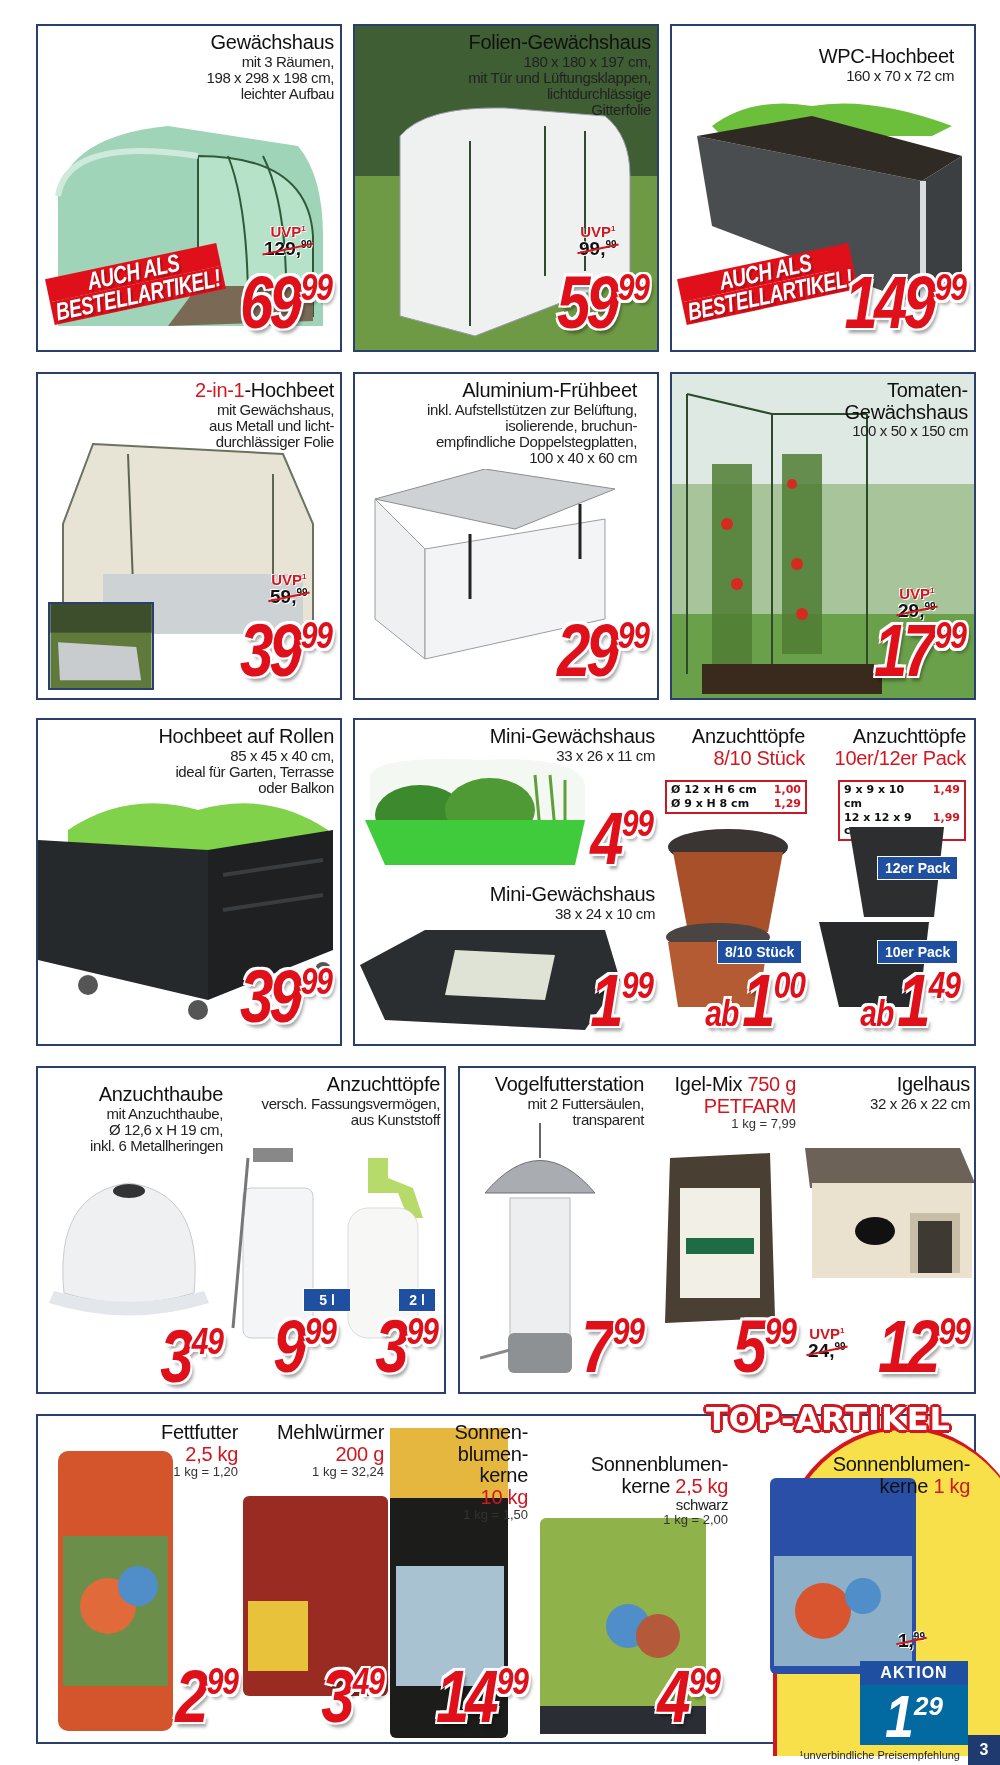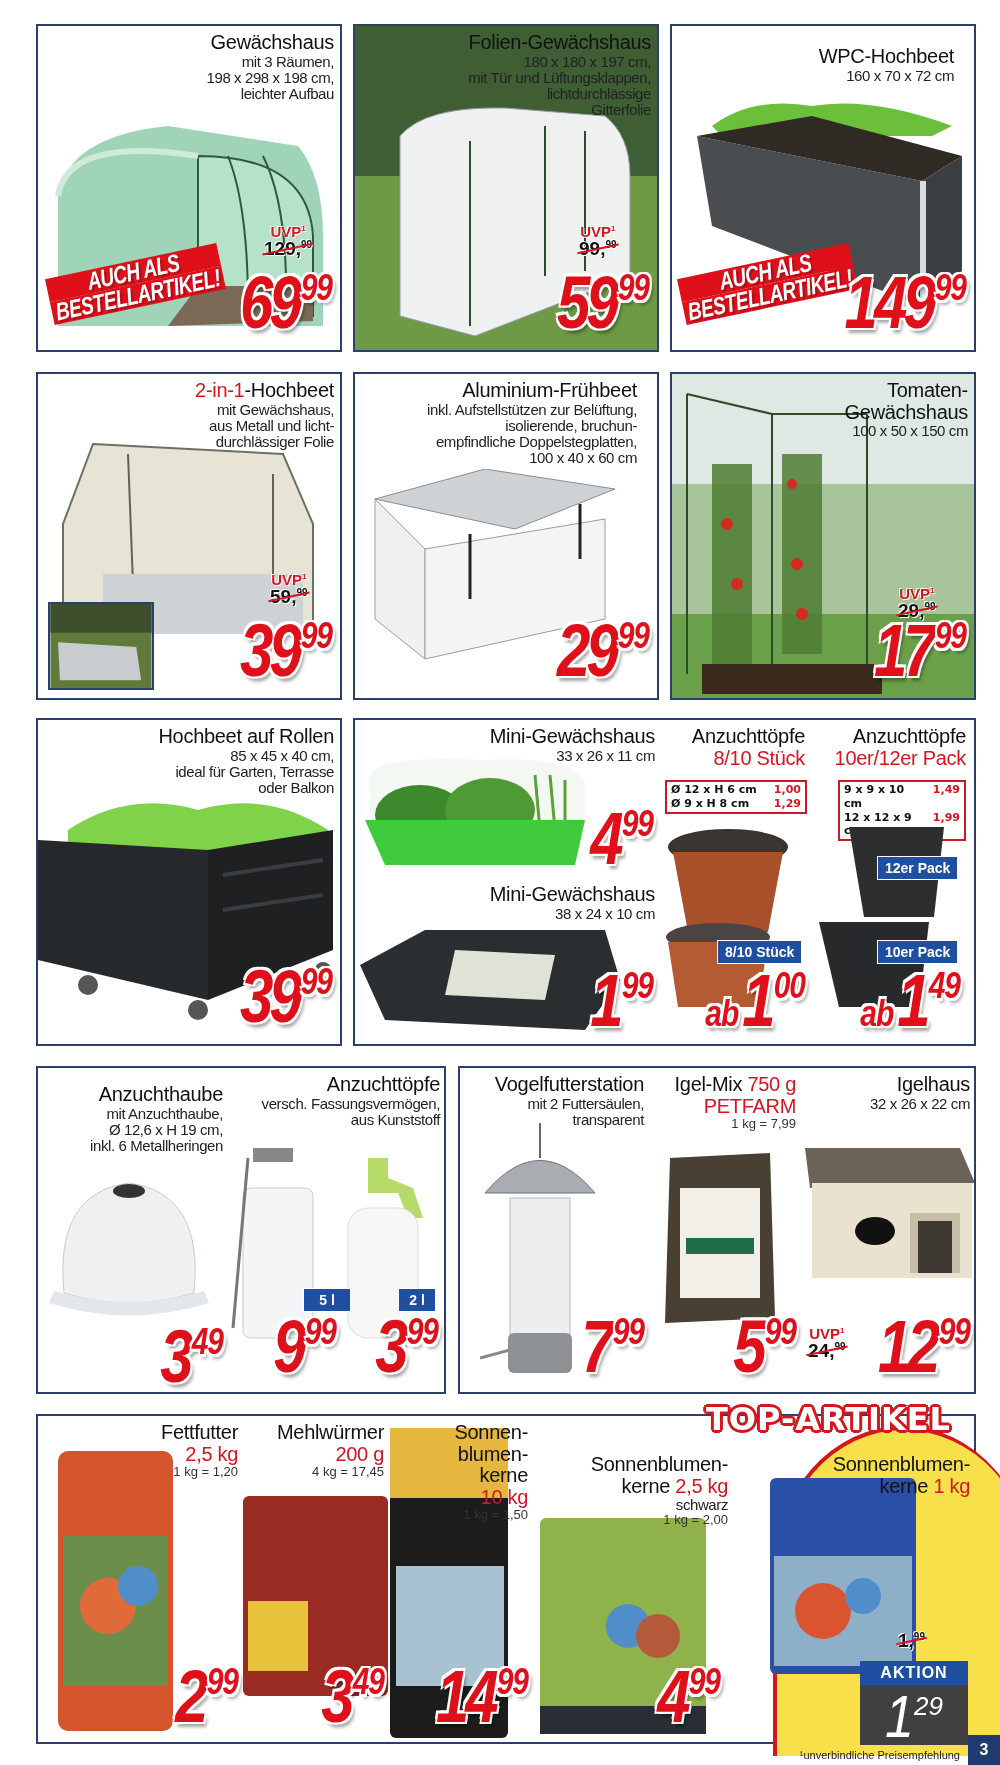--- a/index.html
+++ b/index.html
@@ -39,21 +39,21 @@
   .spec-box .row { display: flex; justify-content: space-between; gap: 10px; }
   .spec-box .pr { color: #d4161f; }
 
   .img { position: absolute; }
 
   .top-artikel { position: absolute; font-family: "DejaVu Sans", sans-serif; font-weight: 700; font-size: 32px; color: #fff; letter-spacing: 1px;
                  text-shadow: -2px -2px 0 #d4161f, 2px -2px 0 #d4161f, -2px 2px 0 #d4161f, 2px 2px 0 #d4161f, 0 3px 0 #d4161f, 3px 0 0 #d4161f, -3px 0 0 #d4161f, 0 -3px 0 #d4161f; }
 
   .aktion { position: absolute; width: 108px; }
   .aktion .hd { background: #1f4fa0; color: #fff; font-weight: 700; font-size: 16px; text-align: center; padding: 3px 0; letter-spacing: 1px; }
-  .aktion .bd { background: #404040; color: #fff; height: 60px; text-align: center; font-weight: 400; font-style: italic; position: relative; }
+  .aktion .bd { background: #0369a1; color: #fff; height: 60px; text-align: center; font-weight: 700; font-style: italic; position: relative; }
   .aktion .bd .main { font-size: 52px; line-height: 62px; display: inline-block; transform: scaleY(1.15); }
   .aktion .bd .cents { font-size: 26px; vertical-align: top; position: relative; top: 6px; }
 
   .footnote { position: absolute; right: 40px; bottom: 4px; font-size: 11px; color: #222; }
   .pagenum { position: absolute; right: 0; bottom: 0; width: 32px; height: 30px; background: #1f3a6e; color: #fff; font-weight: 700; font-size: 16px; text-align: center; line-height: 30px; }
 </style>
 </head>
 <body>
 
 <div class="panel" style="left:36px;top:24px;width:306px;height:328px;">
@@ -431,21 +431,21 @@
   </div>
 
   <div style="position:absolute;left:200px;top:0;width:150px;height:328px;">
     <svg class="img" style="left:0;top:75px;" width="150" height="210" viewBox="0 0 150 210">
       <rect x="5" y="5" width="145" height="200" rx="6" fill="#9a2b22"></rect>
       <rect x="10" y="110" width="60" height="70" fill="#e8c23a"></rect>
     </svg>
     <div class="ttl" style="right:4px;top:6px;">
       <span class="name">Mehlwürmer</span>
       <span class="name red">200 g</span>
-      <span class="unit">4 kg = 17,45</span>
+      <span class="unit">1 kg = 32,24</span>
     </div>
     <div class="price" style="right:4px;bottom:10px;">
       <span class="main">3</span><span class="cents">49</span>
     </div>
   </div>
 
   <div style="position:absolute;left:350px;top:0;width:190px;height:328px;">
     <svg class="img" style="left:0;top:10px;" width="120" height="315" viewBox="0 0 120 315">
       <rect x="2" y="2" width="118" height="310" rx="6" fill="#1c1c1a"></rect>
       <rect x="2" y="2" width="118" height="70" fill="#e6b73f"></rect>

